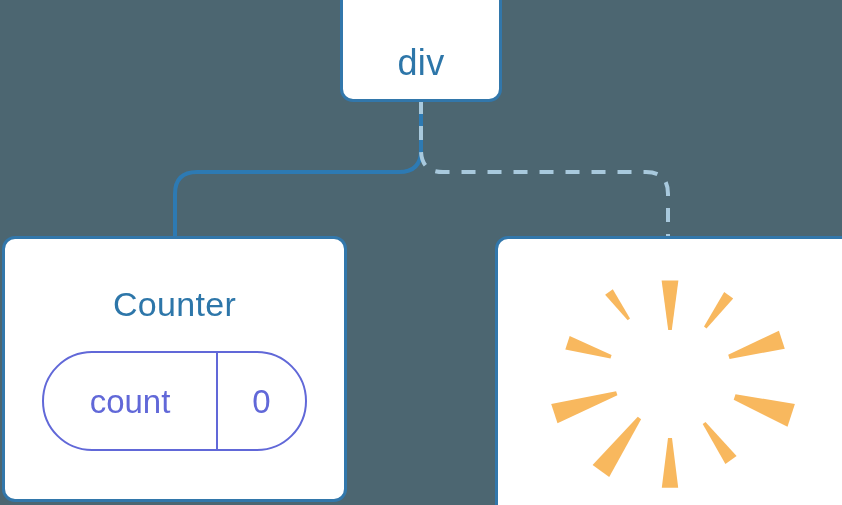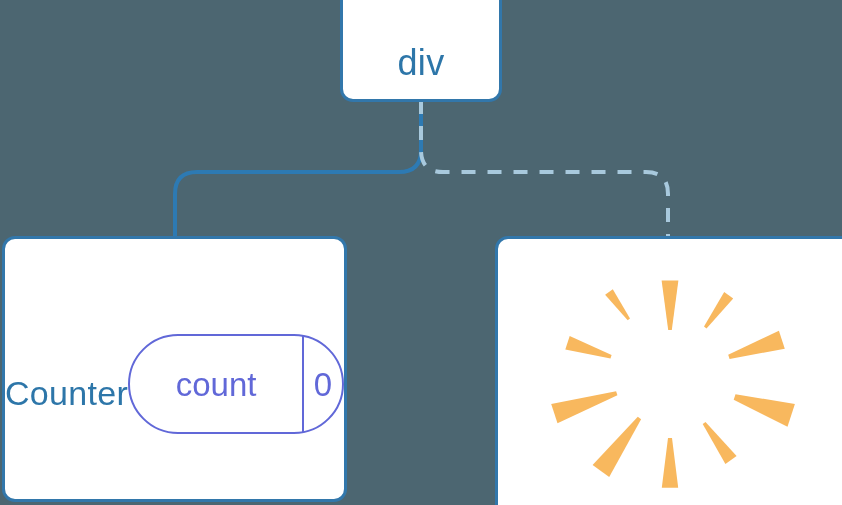--- a/index.html
+++ b/index.html
@@ -57,20 +57,21 @@
     line-height: 1;
   }
 
   
   #node-counter {
     left: 2px;
     top: 236px;
     width: 345px;
     height: 266px;
     display: flex;
+    flex-direction: column;
     align-items: center;
   }
   #node-counter .node-title {
     font-size: 34px;
     color: #2d76a9;
     margin-top: 48px;
     letter-spacing: 0.3px;
     line-height: 1;
   }
 

